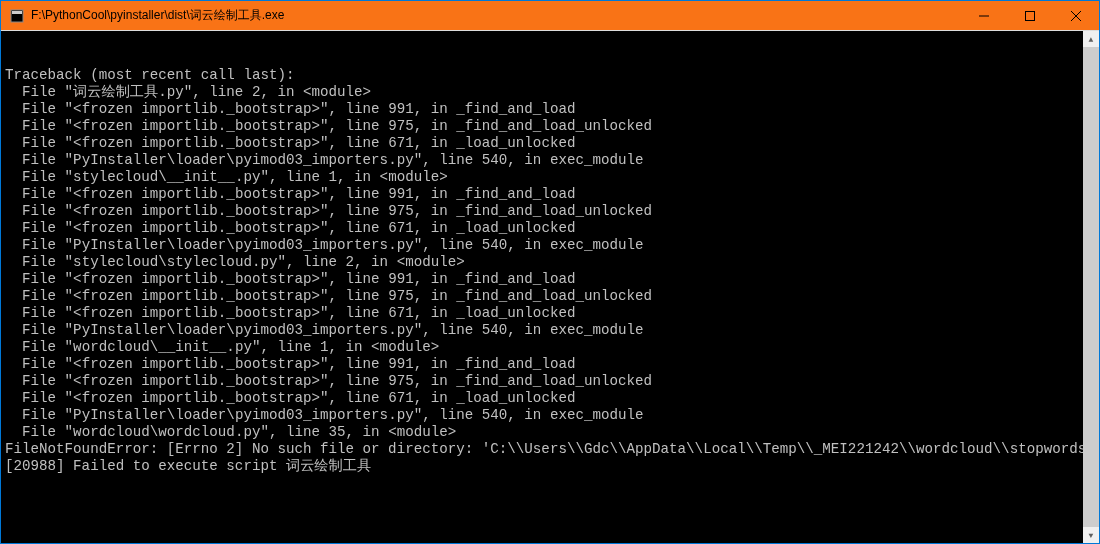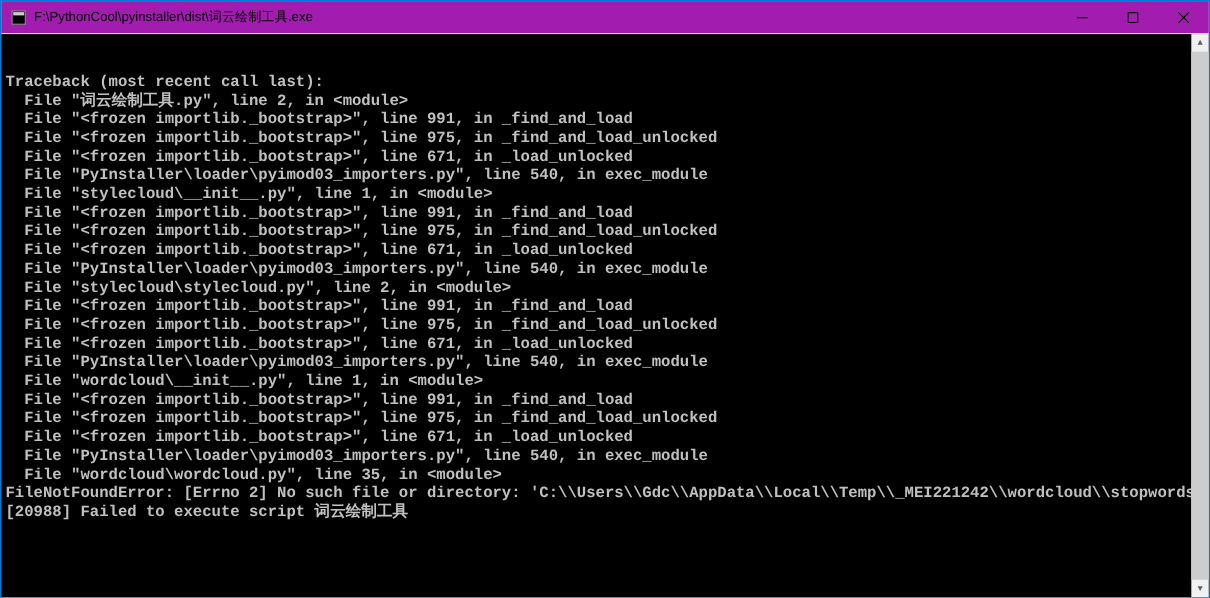--- a/index.html
+++ b/index.html
@@ -6,21 +6,21 @@
     body {
       font-family: "Segoe UI", sans-serif;
       background: #fff;
       width: 1100px;
       height: 544px;
       overflow: hidden;
       border: 1px solid #0078d7;
     }
     .titlebar {
       height: 30px;
-      background: #a21caf;
+      background: #f97316;
       display: flex;
       align-items: center;
       border-bottom: 1px solid #ddd;
     }
     .titlebar-icon {
       width: 16px;
       height: 16px;
       margin-left: 8px;
       margin-right: 6px;
       display: inline-flex;
@@ -80,21 +80,21 @@
       width: 16px;
       height: 16px;
       display: flex;
       align-items: center;
       justify-content: center;
       font-size: 8px;
       color: #606060;
     }
     .scrollbar-arrow.up { top: 0; }
     .scrollbar-arrow.down { bottom: 0; }
-    .console-line { white-space: pre-wrap; word-break: break-all; font-weight: bold; }
+    .console-line { white-space: pre-wrap; word-break: break-all; }
   </style>
 </head>
 <body>
 
 <div class="titlebar">
   <span class="titlebar-icon">
     <svg width="16" height="16" viewBox="0 0 16 16">
       <rect x="2" y="2" width="12" height="12" fill="#000" stroke="#888" stroke-width="1"></rect>
       <rect x="3" y="3" width="10" height="3" fill="#ccc"></rect>
     </svg>

